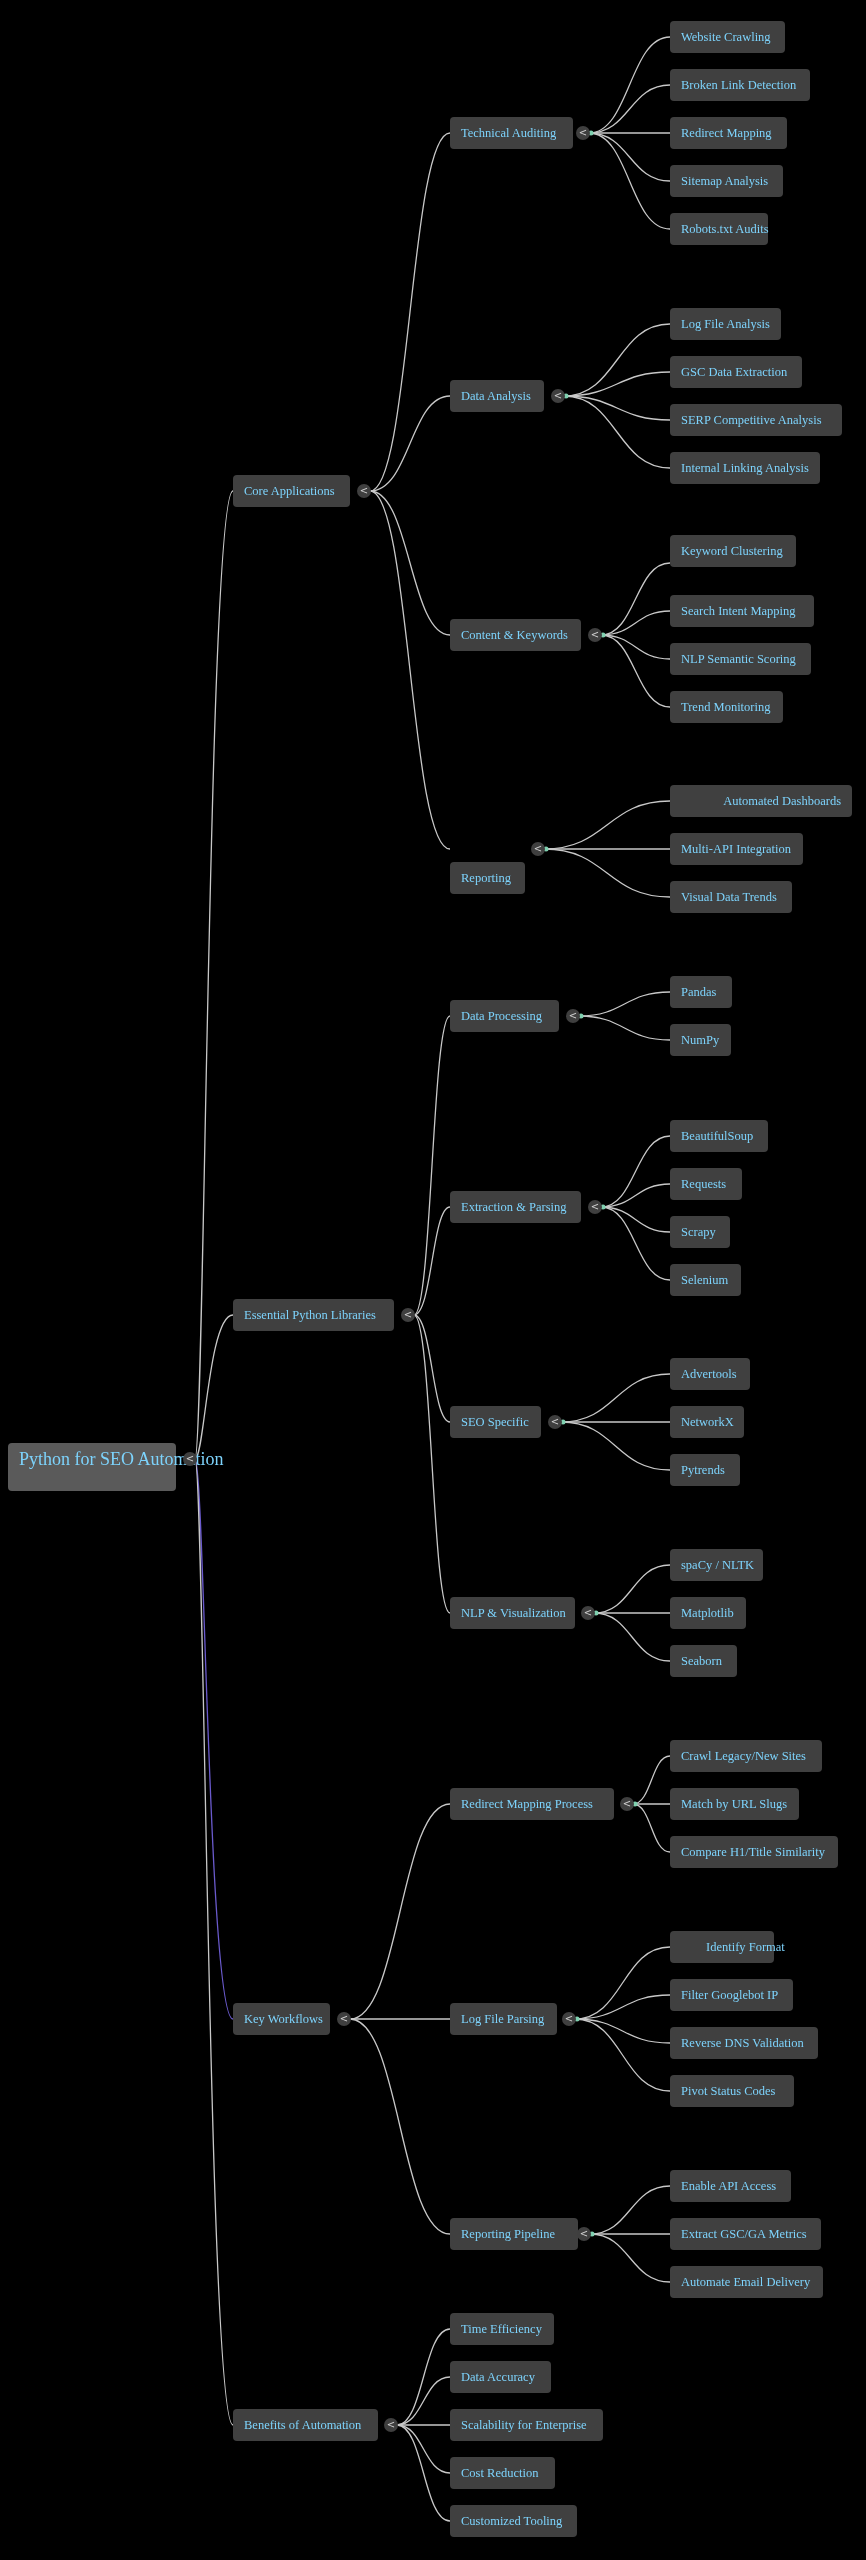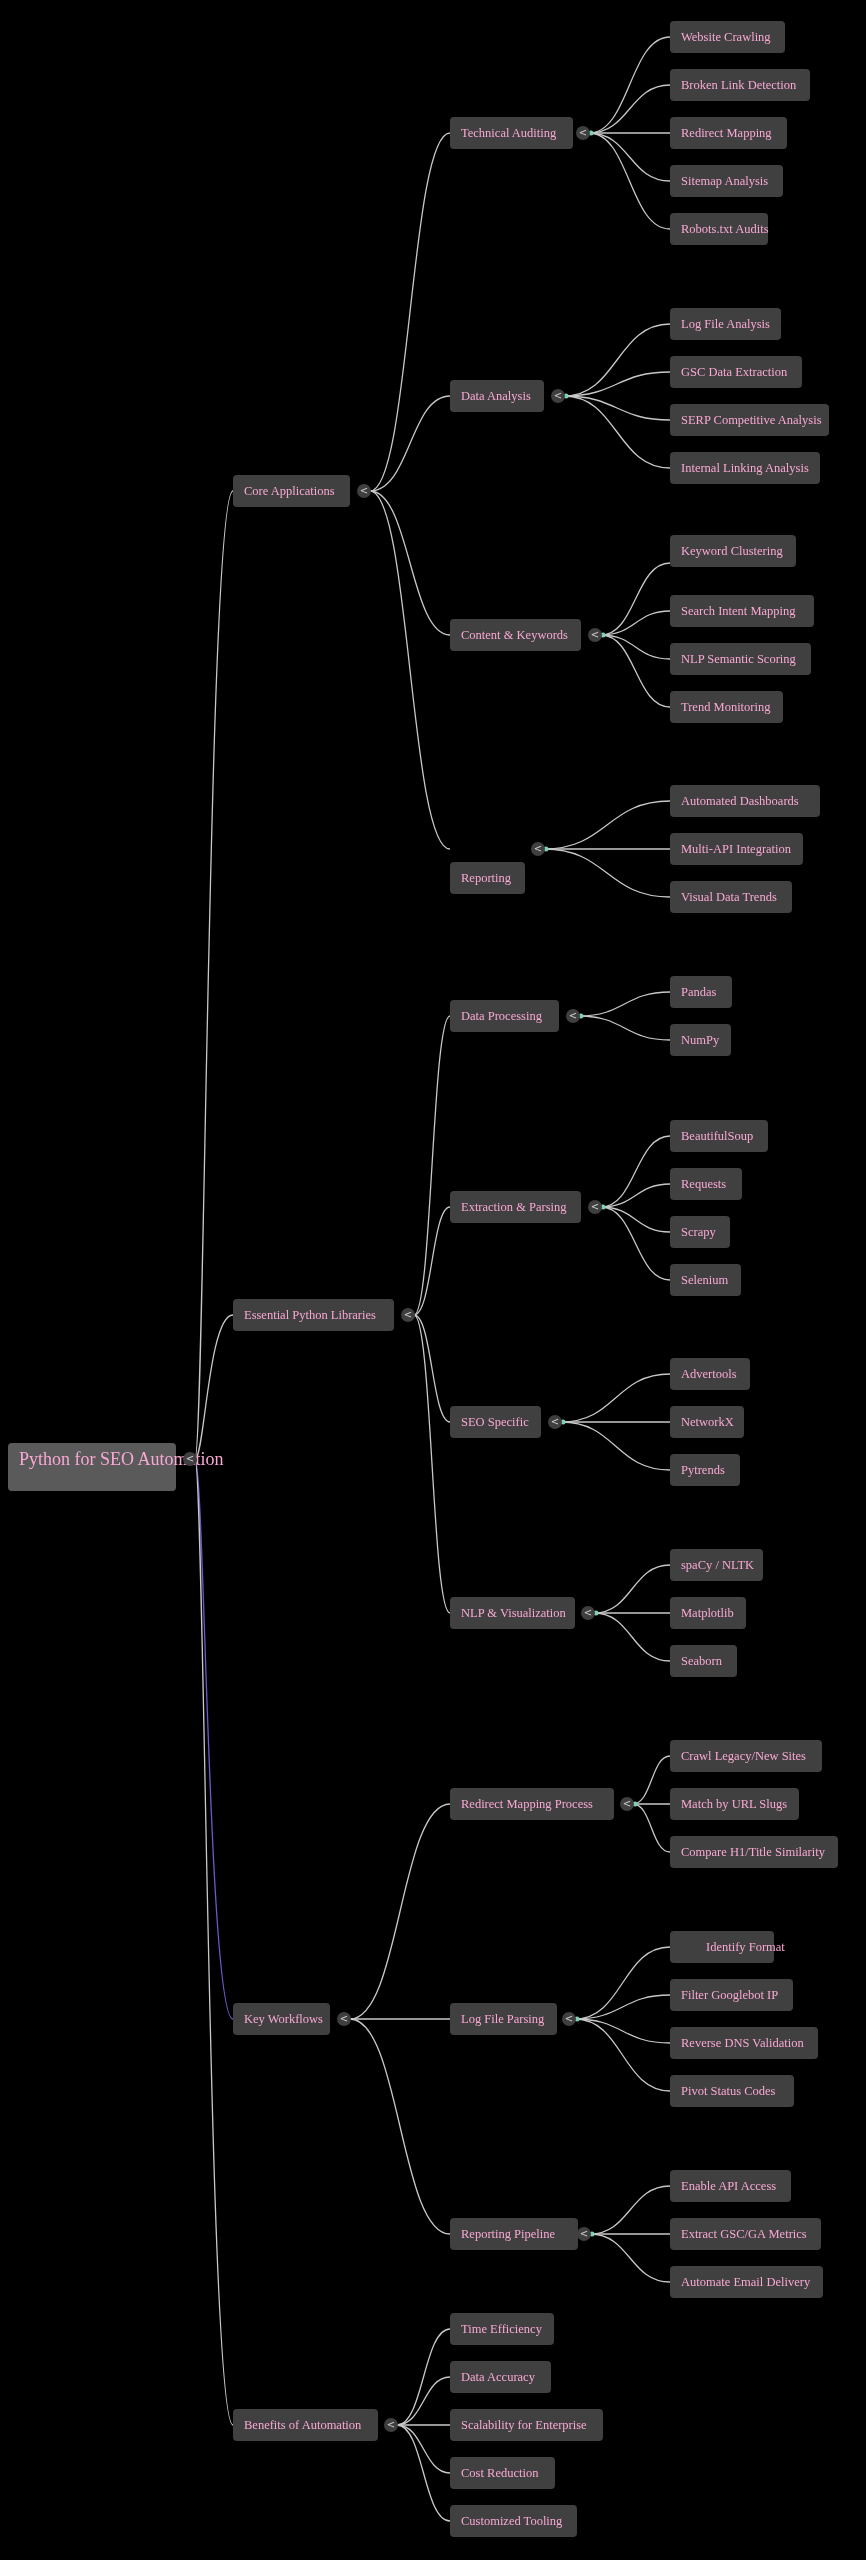--- a/index.html
+++ b/index.html
@@ -1,19 +1,19 @@
 <!DOCTYPE html>
 <html><head>
 <meta charset="utf-8">
 <style>
   html,body{margin:0;padding:0;background:#000;}
   body{width:866px;height:2560px;position:relative;overflow:hidden;font-family:"Liberation Serif","DejaVu Serif",serif;}
   #canvas{position:absolute;left:0;top:0;width:866px;height:2560px;}
   svg.links{position:absolute;left:0;top:0;width:866px;height:2560px;pointer-events:none;}
-  .node{position:absolute;height:32px;line-height:32px;padding:0 11px;box-sizing:border-box;background:#404040;color:#f9a8d4;border-radius:4px;font-size:12.5px;white-space:nowrap;cursor:pointer;}
+  .node{position:absolute;height:32px;line-height:32px;padding:0 11px;box-sizing:border-box;background:#404040;color:#7dd3fc;border-radius:4px;font-size:12.5px;white-space:nowrap;cursor:pointer;}
   .node.root{background:#5a5a5a;height:48px;line-height:32px;font-size:18px;}
   .toggle{position:absolute;width:14px;height:14px;border-radius:50%;background:#3f3f3f;color:#d0d0d0;font-size:10px;line-height:14px;text-align:center;font-family:"DejaVu Sans",sans-serif;cursor:pointer;}
 </style>
 </head>
 <body>
 
 <div id="canvas">
   <svg class="links" id="links">
       <path d="M195,1459 C204.5,1459 208.3,491 233,491" fill="none" stroke="#c8c8c8" stroke-width="1.3"></path>
       <path d="M370,491 C410,491 410,133 450,133" fill="none" stroke="#c8c8c8" stroke-width="1.3"></path>
@@ -94,31 +94,31 @@
       <div class="toggle" style="left: 576px; top: 126px;">&lt;</div>
       <div class="node" style="left: 670px; top: 21px; width: 115px;"><span>Website Crawling</span></div>
       <div class="node" style="left: 670px; top: 69px; width: 140px;"><span>Broken Link Detection</span></div>
       <div class="node" style="left: 670px; top: 117px; width: 117px;"><span>Redirect Mapping</span></div>
       <div class="node" style="left: 670px; top: 165px; width: 113px;"><span>Sitemap Analysis</span></div>
       <div class="node" style="left: 670px; top: 213px; width: 98px;"><span>Robots.txt Audits</span></div>
       <div class="node" style="left: 450px; top: 380px; width: 94px;"><span>Data Analysis</span></div>
       <div class="toggle" style="left: 551px; top: 389px;">&lt;</div>
       <div class="node" style="left: 670px; top: 308px; width: 111px;"><span>Log File Analysis</span></div>
       <div class="node" style="left: 670px; top: 356px; width: 132px;"><span>GSC Data Extraction</span></div>
-      <div class="node" style="left: 670px; top: 404px; width: 159px;"><span>SERP Competitive Analysis</span></div>
+      <div class="node" style="left: 670px; top: 404px; width: 172px;"><span>SERP Competitive Analysis</span></div>
       <div class="node" style="left: 670px; top: 452px; width: 150px;"><span>Internal Linking Analysis</span></div>
       <div class="node" style="left: 450px; top: 619px; width: 131px;"><span>Content &amp; Keywords</span></div>
       <div class="toggle" style="left: 588px; top: 628px;">&lt;</div>
       <div class="node" style="left: 670px; top: 535px; width: 126px;"><span>Keyword Clustering</span></div>
       <div class="node" style="left: 670px; top: 595px; width: 144px;"><span>Search Intent Mapping</span></div>
       <div class="node" style="left: 670px; top: 643px; width: 141px;"><span>NLP Semantic Scoring</span></div>
       <div class="node" style="left: 670px; top: 691px; width: 113px;"><span>Trend Monitoring</span></div>
       <div class="node" style="left: 450px; top: 862px; width: 75px;"><span>Reporting</span></div>
       <div class="toggle" style="left: 531px; top: 842px;">&lt;</div>
-      <div class="node" style="left: 670px; top: 785px; width: 150px;"><span>Automated Dashboards</span></div>
+      <div class="node" style="left: 670px; top: 785px; width: 182px; text-align: right;"><span>Automated Dashboards</span></div>
       <div class="node" style="left: 670px; top: 833px; width: 133px;"><span>Multi-API Integration</span></div>
       <div class="node" style="left: 670px; top: 881px; width: 122px;"><span>Visual Data Trends</span></div>
       <div class="node" style="left: 233px; top: 1299px; width: 161px;"><span>Essential Python Libraries</span></div>
       <div class="toggle" style="left: 401px; top: 1308px;">&lt;</div>
       <div class="node" style="left: 450px; top: 1000px; width: 109px;"><span>Data Processing</span></div>
       <div class="toggle" style="left: 566px; top: 1009px;">&lt;</div>
       <div class="node" style="left: 670px; top: 976px; width: 62px;"><span>Pandas</span></div>
       <div class="node" style="left: 670px; top: 1024px; width: 61px;"><span>NumPy</span></div>
       <div class="node" style="left: 450px; top: 1191px; width: 131px;"><span>Extraction &amp; Parsing</span></div>
       <div class="toggle" style="left: 588px; top: 1200px;">&lt;</div>

